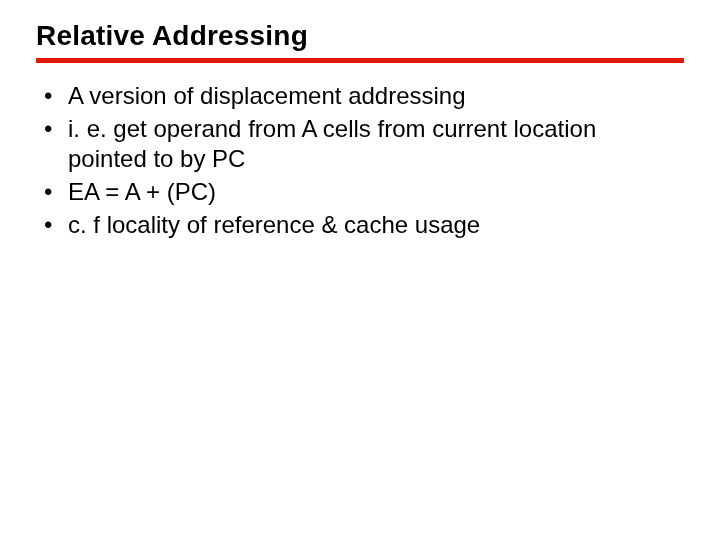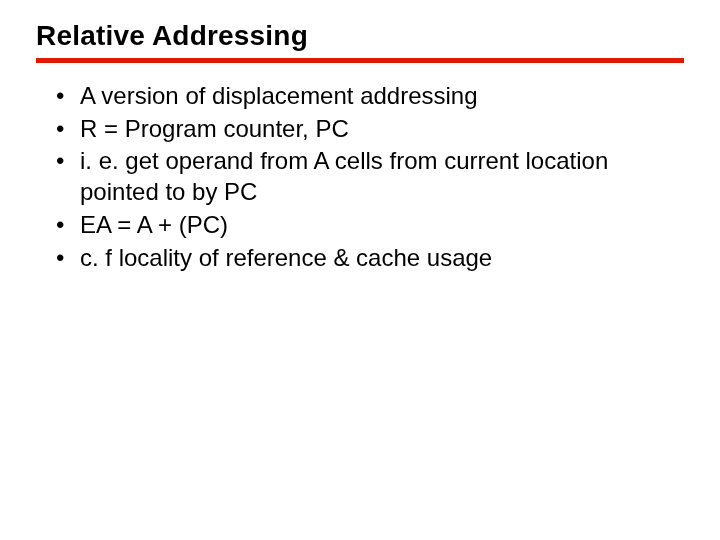--- a/index.html
+++ b/index.html
@@ -24,21 +24,21 @@
     letter-spacing: 0.2px;
   }
   .rule {
     border: none;
     border-top: 5px solid #e11900;
     margin: 0 0 18px 0;
   }
   ul.bullets {
     list-style: none;
     padding: 0;
-    margin: 16px;
+    margin: 4px;
     font-size: 24px;
     line-height: 1.28;
   }
   ul.bullets li {
     position: relative;
     padding-left: 28px;
     margin: 0 0 2px 0;
   }
   ul.bullets li::before {
     content: "•";
@@ -50,18 +50,17 @@
   }
 </style>
 </head>
 <body>
 
 <div class="slide">
   <h1 class="title">Relative Addressing</h1>
   <hr class="rule">
   <ul class="bullets">
     <li><span>A version of displacement addressing</span></li>
-    <li><span>R = Program counter, PC</span></li>
     <li><span>i. e. get operand from A cells from current location pointed to by PC</span></li>
     <li><span>EA = A + (PC)</span></li>
     <li><span>c. f locality of reference &amp; cache usage</span></li>
   </ul>
 </div>
 
 </body></html>

